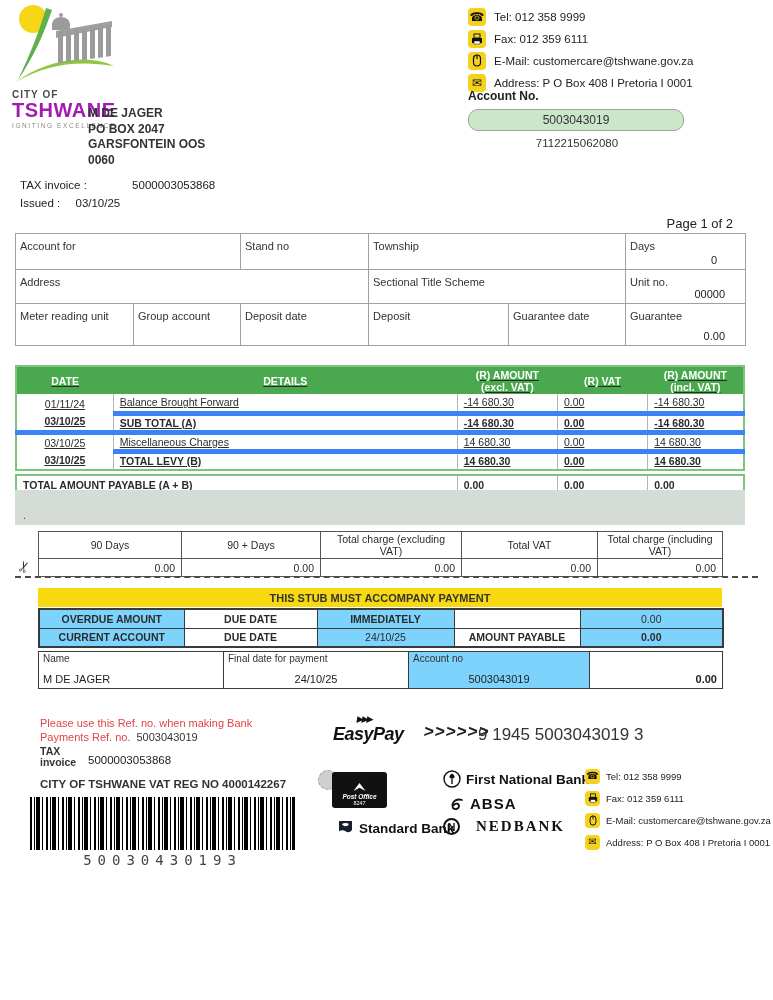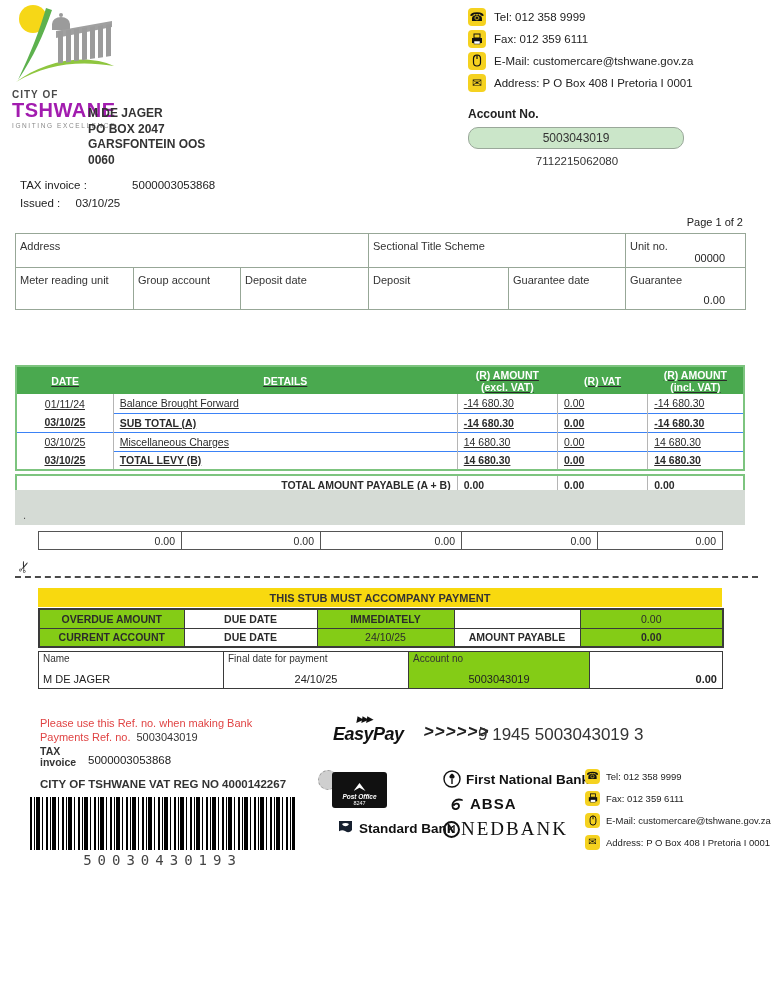--- a/index.html
+++ b/index.html
@@ -21,33 +21,33 @@
   .contact-bottom .contact-row { height:16px; margin-bottom:6px; }
   .icon-badge { width:18px; height:18px; min-width:18px; background:#f5d220; border-radius:4px;
                 display:flex; align-items:center; justify-content:center; margin-right:8px;
                 font-size:12px; color:#111; line-height:1; }
   .contact-bottom .icon-badge { width:15px; height:15px; min-width:15px; font-size:10px; margin-right:6px; }
   .contact-top .contact-text { font-size:11.5px; color:#222; }
   .contact-bottom .contact-text { font-size:9.5px; color:#222; }
 
   
   .addressee { position:absolute; left:88px; top:106px; font-size:12px; font-weight:bold; line-height:15.5px; color:#333; }
-  .account-area { position:absolute; left:468px; top:107px; width:218px; }
+  .account-area { position:absolute; left:468px; top:89px; width:218px; }
   .account-label { font-size:12px; font-weight:bold; color:#222; margin-bottom:6px; }
   .account-box { width:216px; height:22px; background:#cbe6c9; border:1px solid #9aa89a; border-radius:10px;
                  display:flex; align-items:center; justify-content:center; font-size:12px; color:#333; }
   .account-sub { text-align:center; font-size:11.5px; color:#333; margin-top:6px; }
 
   .invoice-meta { position:absolute; left:20px; top:179px; font-size:11.5px; color:#222; }
   .invoice-meta .row { margin-bottom:6px; }
   .invoice-meta .lbl { display:inline-block; }
   .invoice-meta .val1 { margin-left:42px; }
   .invoice-meta .val2 { margin-left:12px; }
 
-  .page-label { position:absolute; top:216px; right:30px; font-size:11px; color:#222; }
+  .page-label { position:absolute; top:216px; right:40px; font-size:13px; color:#222; }
 
   
   table { border-collapse:collapse; }
   .info-table { position:absolute; top:233px; left:15px; width:730px; table-layout:fixed; }
   .info-table td { border:1px solid #97a797; position:relative; padding:2px 4px; vertical-align:top; }
   .cellwrap { position:relative; width:100%; height:100%; }
   .cell-label { font-size:11px; color:#333; }
   .cell-value { position:absolute; right:4px; bottom:1px; font-size:11px; color:#222; }
   .info-r1 td { height:36px; }
   .info-r2 td { height:34px; }
@@ -56,50 +56,50 @@
   .giskey-flex { display:flex; font-size:11px; }
   .giskey-lbl { font-weight:bold; }
   .bp-group { margin-left:465px; display:flex; align-items:flex-start; }
   .bp-lbl { font-weight:bold; }
   .bp-val { margin-left:8px; margin-top:2px; }
 
   
   .trans-wrap { position:absolute; top:365px; left:15px; width:730px; }
   .trans-table { width:730px; table-layout:fixed; border:2px solid #7dc47f;text-decoration:underline; }
   .trans-table th { background:#4aa94f; color:#fff; font-size:10.5px; font-weight:bold; height:28px; padding:1px 4px; text-align:center; }
-  .trans-table td { font-size:10.5px; height:19px; padding:1px 6px; border-left:1px solid #b5b5b5; border-top:1px solid #3b82f6; }
+  .trans-table td { font-size:10.5px; height:19px; padding:1px 6px; border-left:1px solid #b5b5b5; border-top:5px solid #3b82f6; }
   .trans-table td:first-child { border-left:none; }
   .trans-table tr.first td { border-top:none; }
   .trans-table tr.partial td.date-cell { border-top:none; }
   .date-cell { text-align:center; }
   .num-cell { text-align:left; }
   .trans-table tr.boldrow td { font-weight:bold; }
   .total-table { width:730px; table-layout:fixed; border:2px solid #7dc47f; margin-top:3px; }
   .total-table td { font-size:10.5px; height:19px; padding:1px 6px; border-left:1px solid #b5b5b5; font-weight:bold; }
-  .total-table td:first-child { border-left:none; text-align:right; }
+  .total-table td:first-child { border-left:none; text-align:left; }
 
   .gray-bar { position:absolute; top:490px; left:15px; width:730px; height:35px; background:#d5dbd5; }
   .gray-bar .dot { position:absolute; left:8px; bottom:4px; font-size:11px; color:#555; }
 
   
   .aging-table { position:absolute; top:531px; left:38px; width:684px; table-layout:fixed; }
   .aging-table td { border:1px solid #555; font-size:10.5px; height:18px; padding:1px 6px; }
   .aging-head td { text-align:center; }
   .aging-vals td { text-align:right; }
 
   
   .scissors { position:absolute; left:18px; top:558px; font-size:15px; color:#333; transform:rotate(-70deg); }
   .cut-line { position:absolute; top:576px; left:15px; width:743px; border-top:2px dashed #4a4a4a; }
 
   
   .banner { position:absolute; top:588px; left:38px; width:684px; height:19px; background:#f8d90f;
             display:flex; align-items:center; justify-content:center; font-size:11px; font-weight:bold; color:#333; }
   .stub-table { position:absolute; top:608px; left:38px; width:684px; table-layout:fixed; border:2px solid #3a3a3a; }
   .stub-table td { border:1px solid #3a3a3a; font-size:10.5px; height:19px; text-align:center; padding:1px 4px; }
-  .green-cell { background:#84cc16; }
+  .green-cell { background:#7dd3fc; }
   .bold-cell { font-weight:bold; }
 
   .payer-table { position:absolute; top:651px; left:38px; width:684px; table-layout:fixed; border:1px solid #3a3a3a; }
   .payer-table td { border:1px solid #3a3a3a; height:37px; vertical-align:top; padding:1px 4px; position:relative; }
   .payer-label { font-size:10px; color:#333; }
   .payer-value { font-size:11px; color:#222; position:absolute; bottom:3px; left:4px; }
   .payer-value.center { left:0; right:0; text-align:center; }
   .payer-value.right { left:auto; right:5px; font-weight:bold; }
 
   
@@ -131,21 +131,21 @@
   .bank { position:absolute; display:flex; align-items:center; color:#111; }
   .bank-fnb { left:443px; top:770px; }
   .fnb-word { font-size:13.5px; font-weight:bold; margin-left:5px; }
   .bank-absa { left:450px; top:795px; }
   .absa-word { font-size:15px; font-weight:bold; letter-spacing:1px; margin-left:4px; }
   .bank-standard { left:337px; top:820px; }
   .sb-word { font-size:13.5px; font-weight:bold; margin-left:5px; }
   .bank-nedbank { left:443px; top:818px; }
   .ned-circle { width:17px; height:17px; border:2px solid #111; border-radius:50%; display:flex; align-items:center; justify-content:center;
                 font-size:11px; font-weight:bold; }
-  .ned-word { font-size:19px; font-weight:normal; letter-spacing:2px; margin-left:1px; font-family:"Liberation Serif", serif; }
+  .ned-word { font-size:15px; font-weight:bold; letter-spacing:2px; margin-left:16px; font-family:"Liberation Serif", serif; }
 </style>
 </head>
 <body>
 
 <div class="page">
 
   <div class="logo">
     <svg width="106" height="80" viewBox="0 0 106 80">
       <circle cx="21" cy="15" r="14" fill="#f6d717"></circle>
       <path d="M34 4 C27 28 20 46 6 76 C 22 52 31 32 40 6 Z" fill="#5db14e"></path>
@@ -227,20 +227,34 @@
   <table class="info-table">
     <colgroup>
         <col style="width:118px">
         <col style="width:107px">
         <col style="width:128px">
         <col style="width:140px">
         <col style="width:117px">
         <col style="width:120px">
       </colgroup>
     <tbody>
+        <tr class="info-r1">
+      <td colspan="2">
+            <div class="cellwrap"><span class="cell-label">Account for</span></div>
+          </td>
+      <td>
+            <div class="cellwrap"><span class="cell-label">Stand no</span></div>
+          </td>
+      <td colspan="2">
+            <div class="cellwrap"><span class="cell-label">Township</span></div>
+          </td>
+      <td>
+            <div class="cellwrap"><span class="cell-label">Days</span><span class="cell-value" style="right:24px">0</span></div>
+          </td>
+    </tr>
     <tr class="info-r2">
       <td colspan="3">
             <div class="cellwrap"><span class="cell-label">Address</span></div>
           </td>
       <td colspan="2">
             <div class="cellwrap"><span class="cell-label">Sectional Title Scheme</span></div>
           </td>
       <td>
             <div class="cellwrap"><span class="cell-label">Unit no.</span><span class="cell-value" style="right:16px">00000</span></div>
           </td>
@@ -339,20 +353,27 @@
 
   <table class="aging-table">
     <colgroup>
         <col style="width:143px">
         <col style="width:139px">
         <col style="width:141px">
         <col style="width:136px">
         <col style="width:125px">
       </colgroup>
     <tbody>
+        <tr class="aging-head">
+      <td>90 Days</td>
+      <td>90 + Days</td>
+      <td>Total charge (excluding VAT)</td>
+      <td>Total VAT</td>
+      <td>Total charge (including VAT)</td>
+    </tr>
     <tr class="aging-vals">
       <td>0.00</td>
       <td>0.00</td>
       <td>0.00</td>
       <td>0.00</td>
       <td>0.00</td>
     </tr>
   </tbody>
     </table>
 

